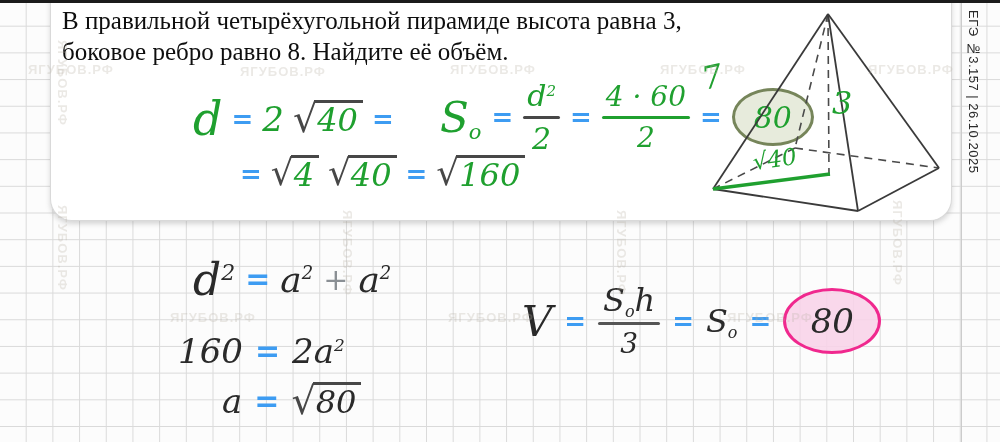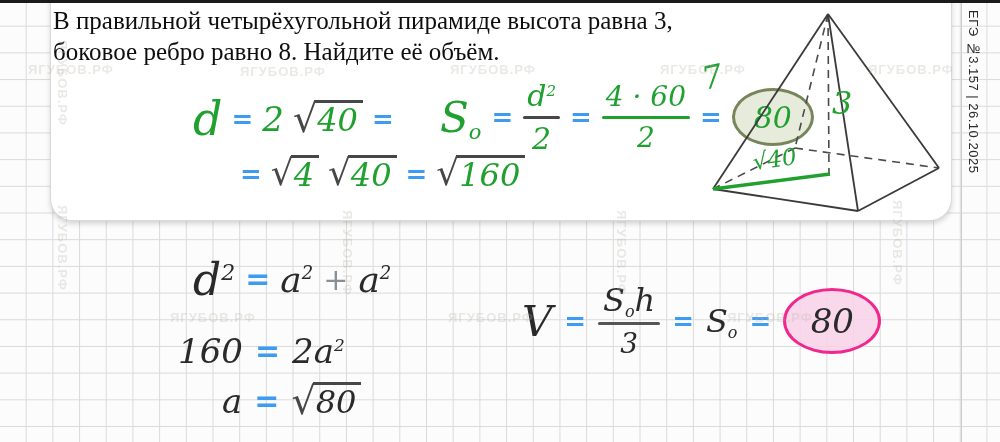--- a/index.html
+++ b/index.html
@@ -24,21 +24,21 @@
   }
   .right-divider{position:absolute;left:961px;top:0;width:1px;height:442px;background:#cccccc;z-index:1;}
   .sidebar-label{
     position:absolute;left:966px;top:10px;height:200px;z-index:2;
     writing-mode:vertical-rl;
     font-family:"Liberation Sans", sans-serif;font-size:13px;color:#2a2a2a;
     letter-spacing:0.5px;white-space:nowrap;
   }
   
   .problem{
-    position:absolute;left:53px;top:5px;width:680px;z-index:2;
+    position:absolute;left:62px;top:5px;width:680px;z-index:2;
     font-family:"Liberation Serif", serif;font-size:25px;line-height:31px;color:#0e0e0e;
   }
   
   .hw{font-family:"DejaVu Serif", serif;font-style:italic;}
   .green{color:#1fa02f;}
   .ink{color:#2a2a2a;}
   .gray{color:#8a8f94;}
   .eq{
     font-family:"DejaVu Sans", sans-serif;font-style:normal;font-weight:800;
     color:#3d9cf2;font-size:26px;line-height:1;

